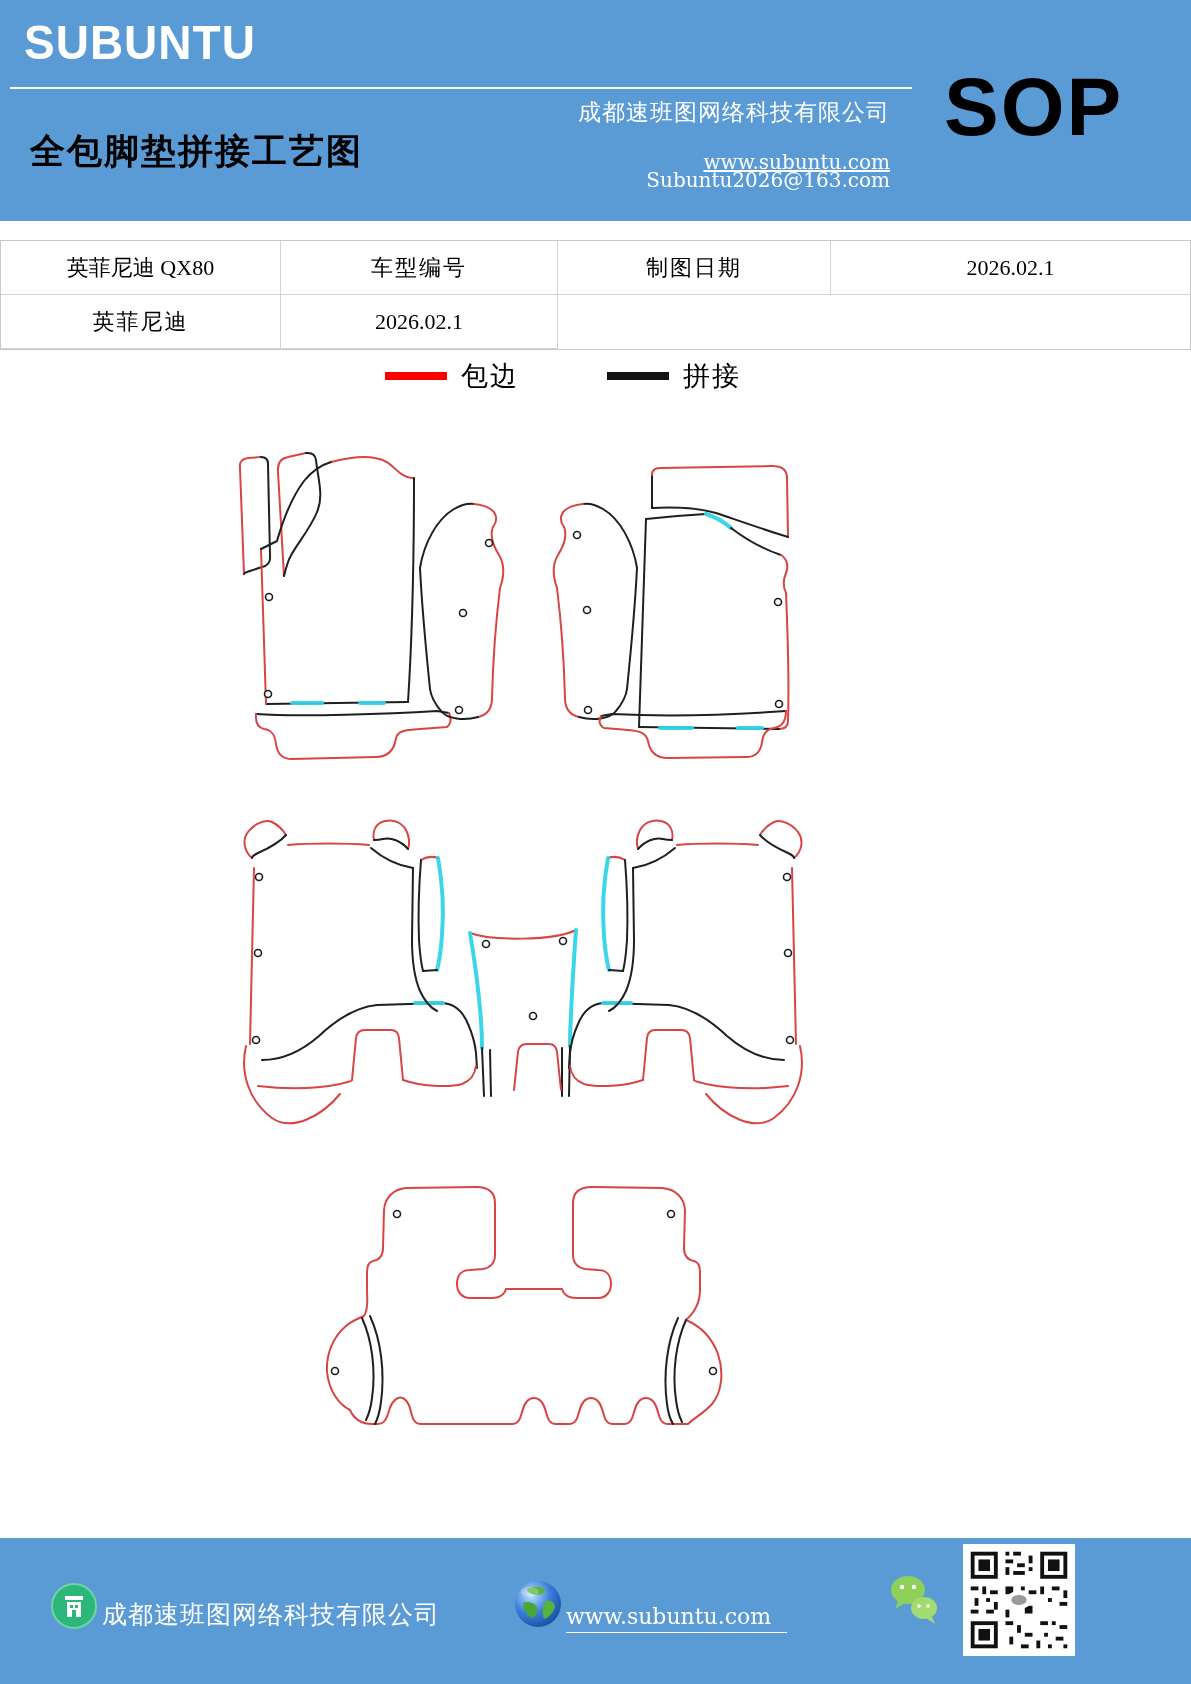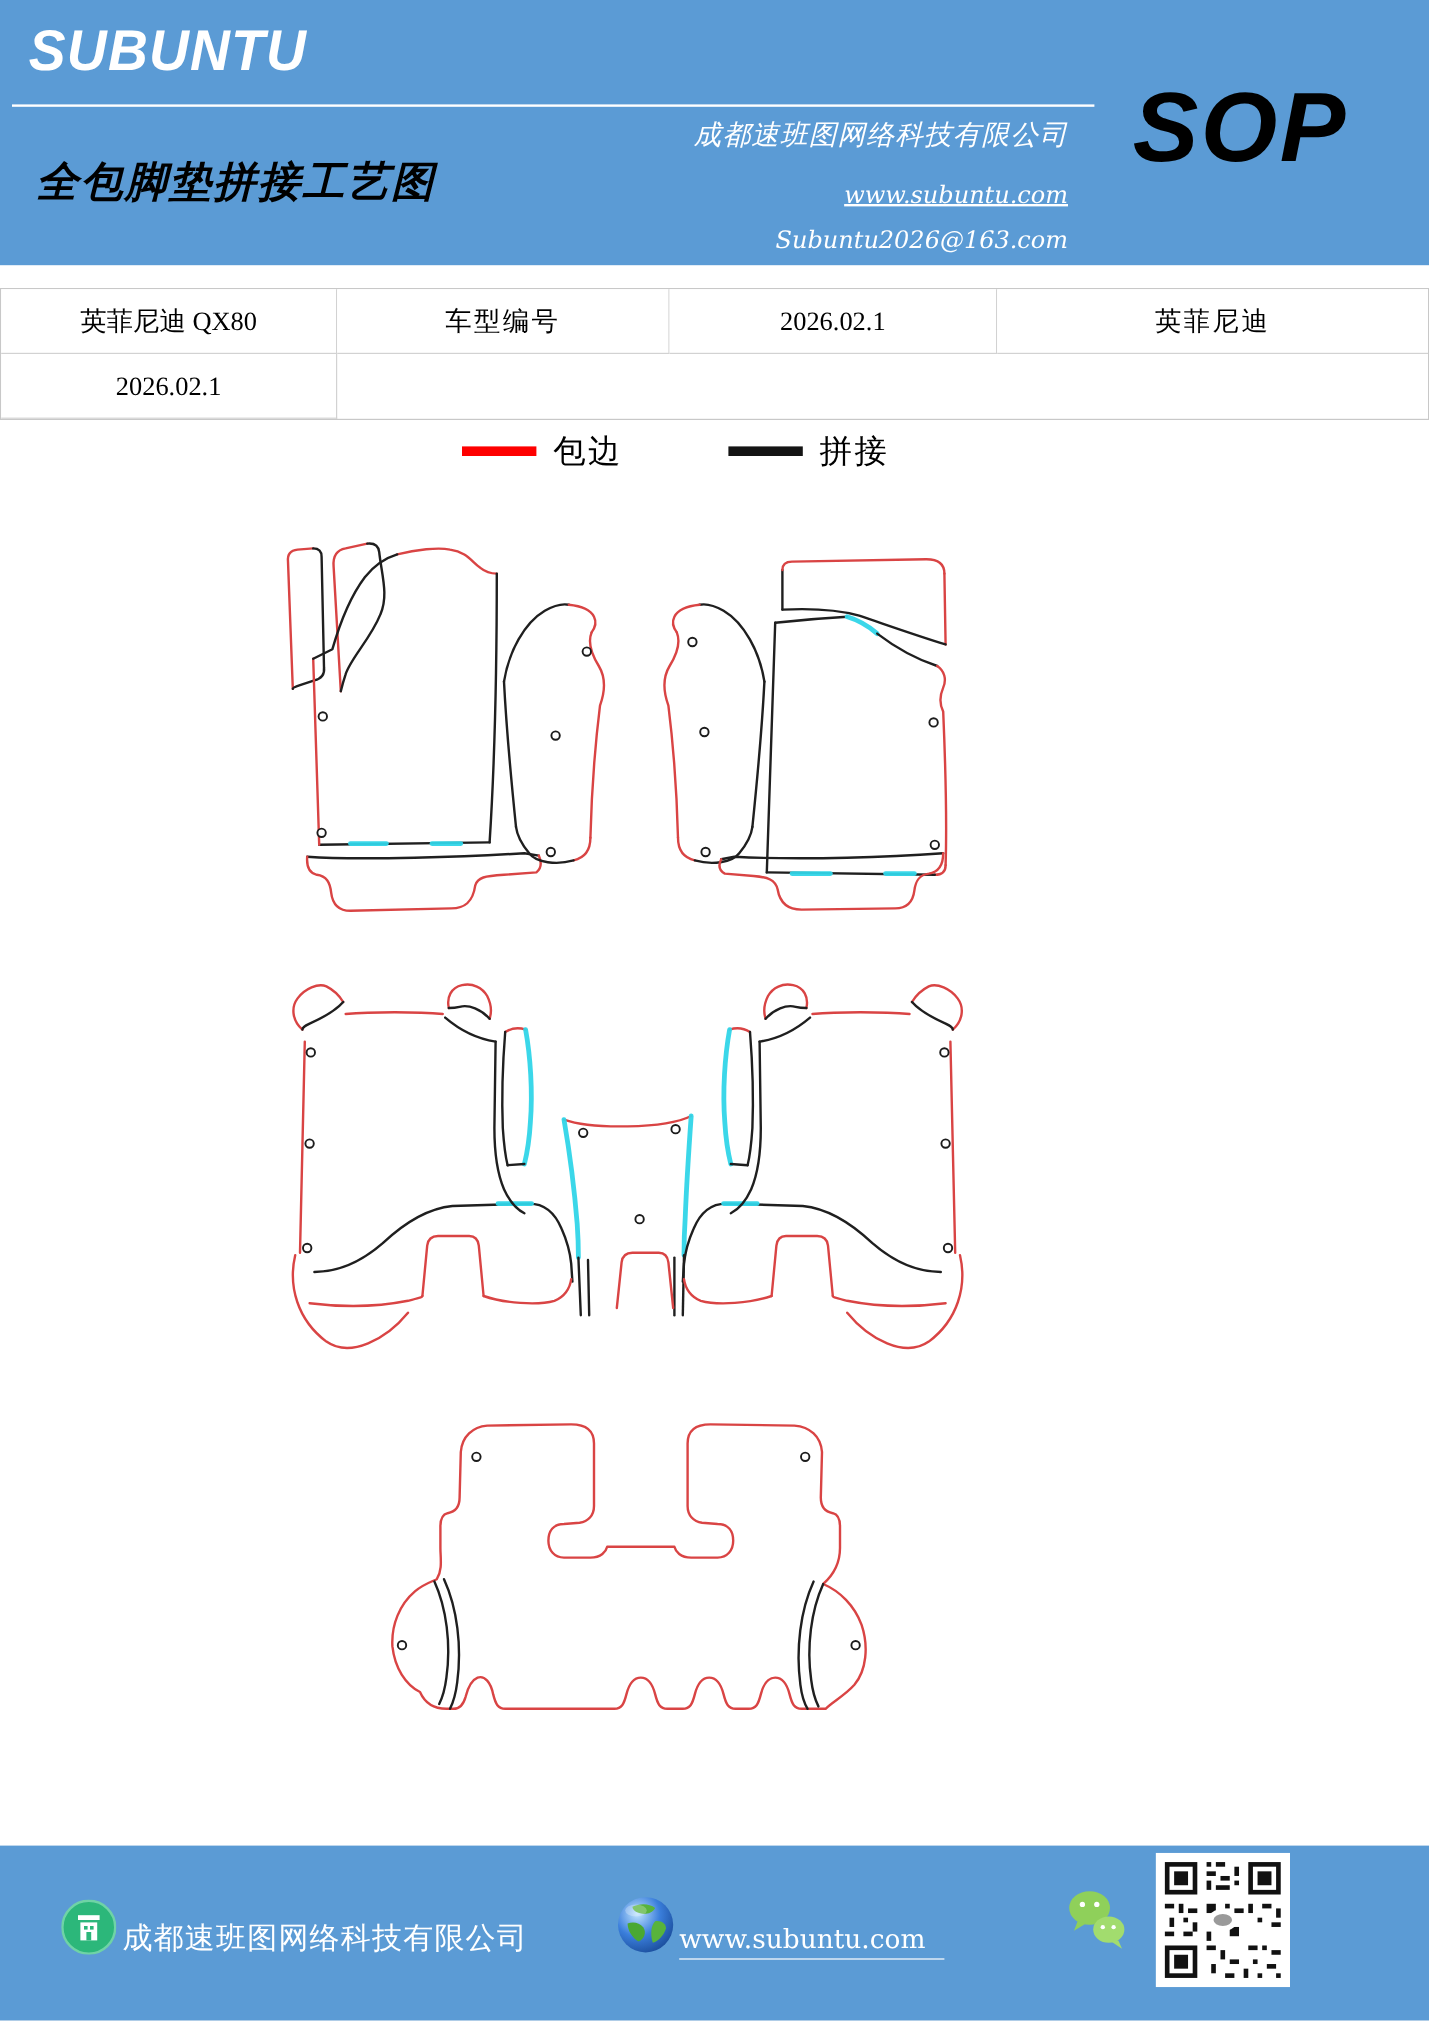--- a/index.html
+++ b/index.html
@@ -1,31 +1,31 @@
 <!DOCTYPE html>
 <html style="--blue: #5b9bd5; --ln-red: #d94444; --ln-black: #1f1f1f; --ln-cyan: #30d5e8;"><head>
 <meta charset="utf-8">
 <style>
   html,body{margin:0;padding:0;background:#e8e8e8;}
   .page{position:relative;width:1191px;height:1684px;background:#fff;overflow:hidden;
         font-family:"Liberation Sans",sans-serif;margin:0 auto;}
   .abs{position:absolute;}
   
-  .header{position:absolute;top:0;left:0;width:1191px;height:221px;background:var(--blue,#5b9bd5);font-style:italic;}
+  .header{position:absolute;top:0;left:0;width:1191px;height:221px;background:var(--blue,#5b9bd5);}
   .brand{position:absolute;left:24px;top:14px;font-size:46px;font-weight:800;color:#fff;
          letter-spacing:1px;transform:scaleY(1.04);transform-origin:top left;
          font-family:"Liberation Sans",sans-serif;}
   .hdr-line{position:absolute;left:10px;top:87px;width:902px;height:2px;background:#fff;}
   .doc-title{position:absolute;left:30px;top:128px;font-size:35px;color:#000000;font-weight:600;
          font-family:"DejaVu Serif","Liberation Serif",serif;letter-spacing:2px;}
   .hdr-company{position:absolute;right:301px;top:97px;width:500px;text-align:right;color:#fff;
          font-size:23px;font-family:"DejaVu Serif","Liberation Serif",serif;letter-spacing:1px;}
   .hdr-web{position:absolute;right:301px;top:150px;width:500px;text-align:right;color:#fff;
          font-size:20px;font-family:"DejaVu Serif","Liberation Serif",serif;text-decoration:underline;cursor:pointer;}
-  .hdr-mail{position:absolute;right:301px;top:188px;width:500px;text-align:right;color:#fff;
+  .hdr-mail{position:absolute;right:301px;top:168px;width:500px;text-align:right;color:#fff;
          font-size:20px;font-family:"DejaVu Serif","Liberation Serif",serif;}
   .sop{position:absolute;left:944px;top:60px;font-size:82px;font-weight:800;color:#000000;
          font-family:"Liberation Sans",sans-serif;letter-spacing:2px;}
   
   .info-table{position:absolute;top:240px;left:0;width:1189px;height:108px;
       display:grid;grid-template-columns:280px 277px 273px 359px;grid-auto-rows:54px;
       border:1px solid #c8c8c8;}
   .cell{display:flex;align-items:center;justify-content:center;font-size:22px;color:#000;
       border-right:1px solid #d2d2d2;border-bottom:1px solid #d2d2d2;background:#fff;}
   .cell:nth-child(4n){border-right:none;}
@@ -60,20 +60,21 @@
     <div class="doc-title">全包脚垫拼接工艺图</div>
     <div class="hdr-company">成都速班图网络科技有限公司</div>
     <div class="hdr-web">www.subuntu.com</div>
     <div class="hdr-mail">Subuntu2026@163.com</div>
     <div class="sop">SOP</div>
   </div>
 
   <div class="info-table">
     <div class="cell val">英菲尼迪 QX80</div>
     <div class="cell lbl">车型编号</div>
+    <div class="cell lbl">制图日期</div>
     <div class="cell val">2026.02.1</div>
     <div class="cell lbl">英菲尼迪</div>
     <div class="cell val">2026.02.1</div>
   </div>
 
   <div class="legend-item" style="left:385px;top:358px;">
     <span class="swatch" style="background: rgb(254, 0, 0);"></span>
     <span class="legend-label">包边</span>
   </div>
   <div class="legend-item" style="left:607px;top:358px;">

